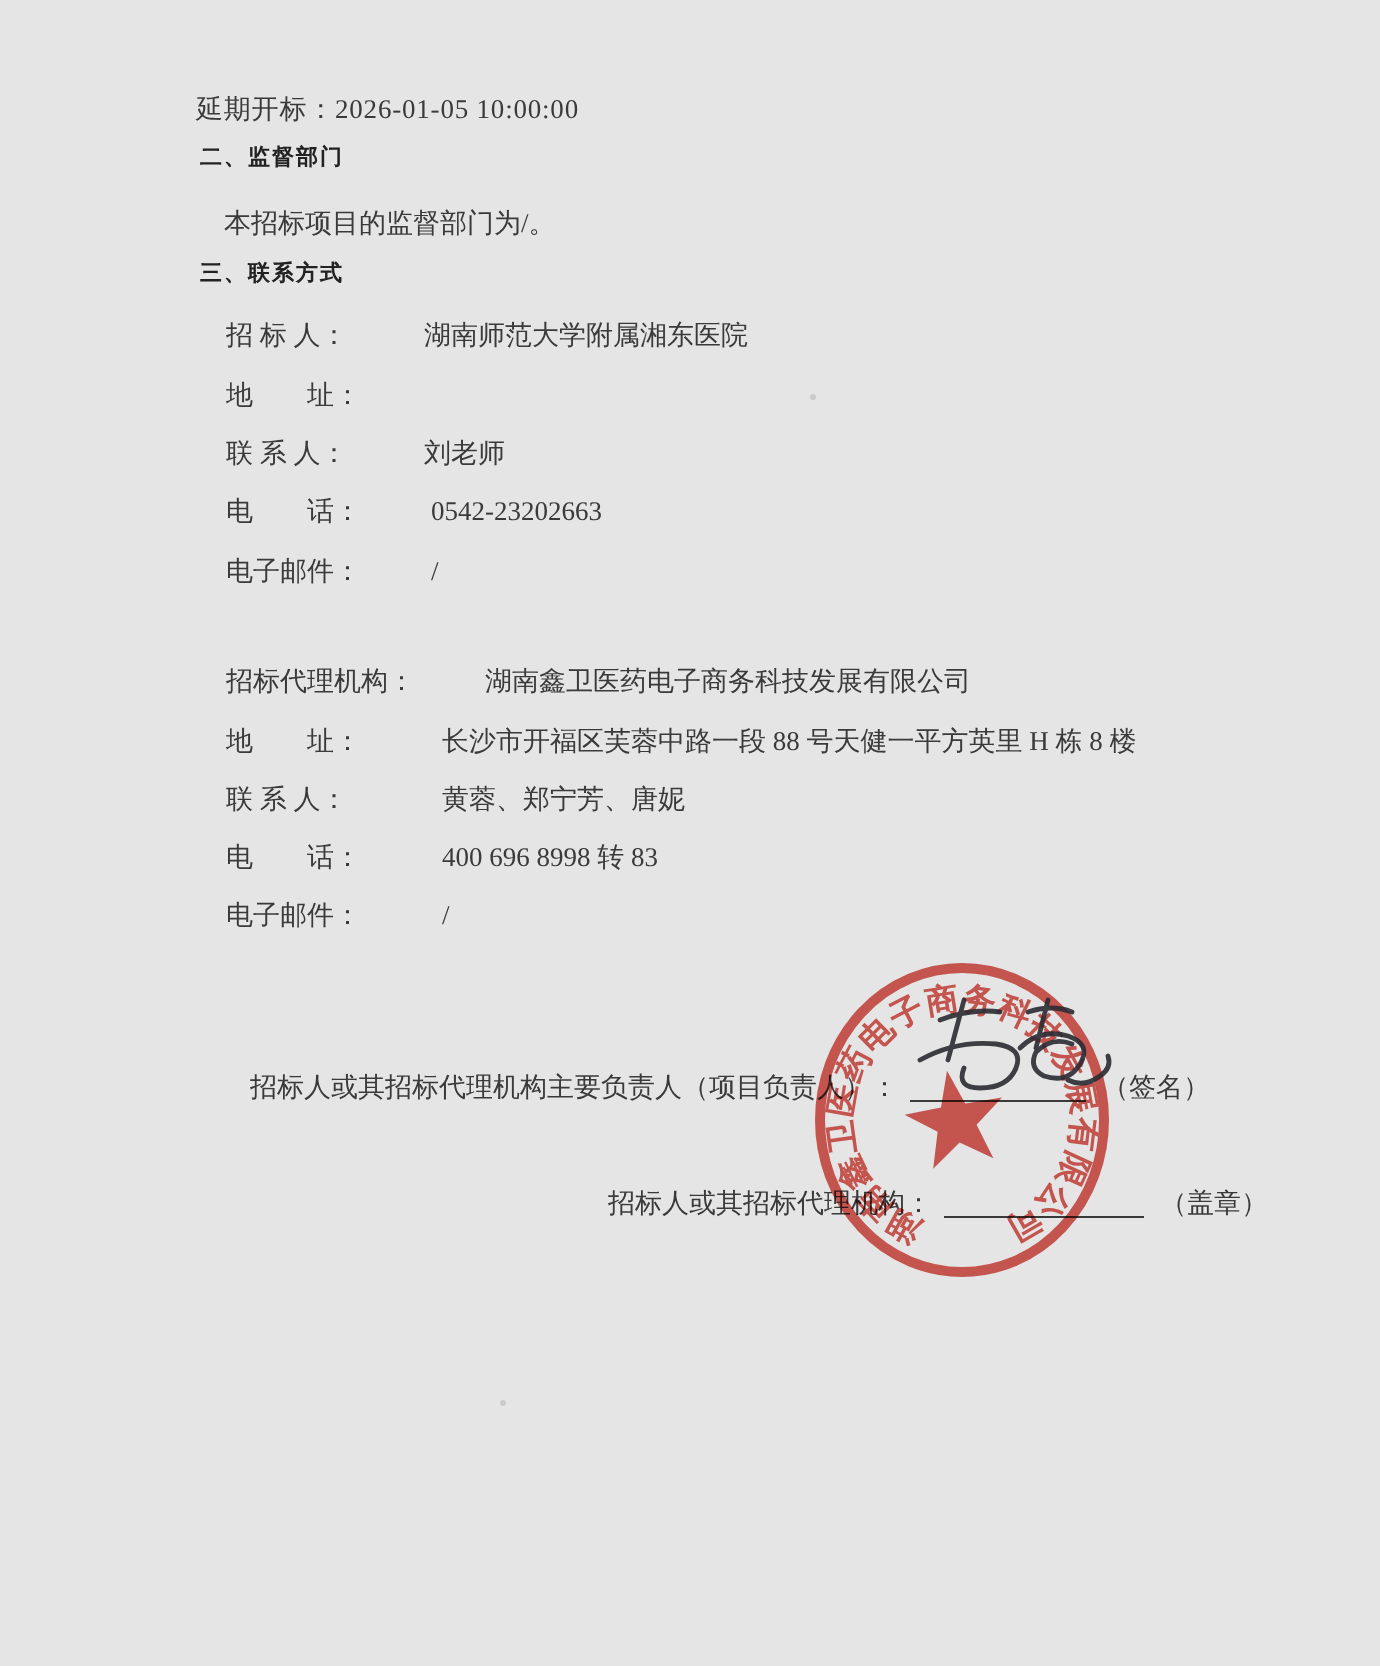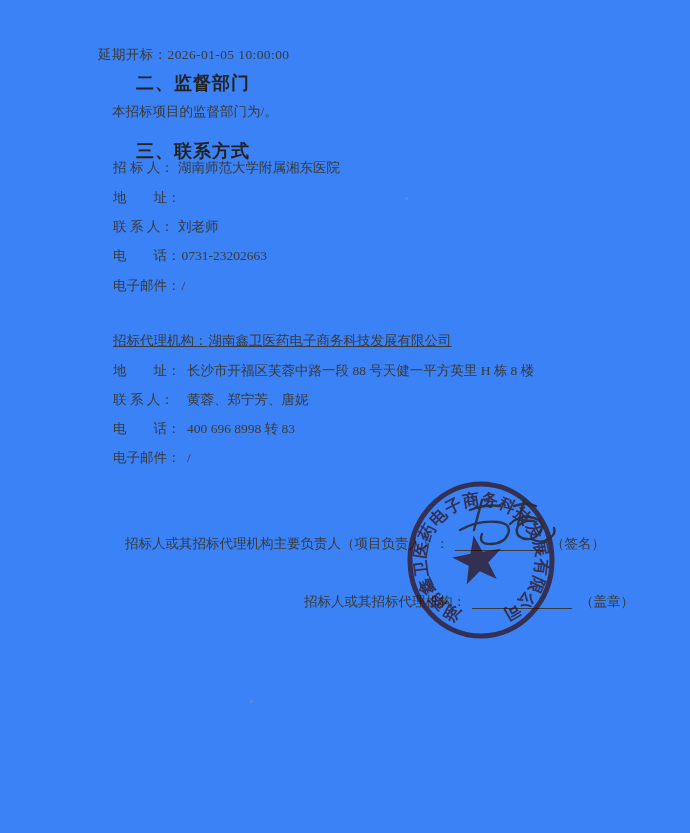--- a/index.html
+++ b/index.html
@@ -6,43 +6,42 @@
   body {
     width: 690px; height: 833px;
     background: #fbfbfa;
     font-family: "Liberation Serif", "DejaVu Serif", serif;
     color: #333333;
     overflow: hidden;
   }
   .page {
     position: relative;
     width: 690px; height: 833px;
-    background: #3b82f6;
+    background: #e5e5e5;
   }
   .abs { position: absolute; white-space: nowrap; }
   .date-line {
     left: 98px; top: 46px;
     font-size: 13.5px; letter-spacing: 0.4px; color: #3a3a3a;
   }
   .heading {
     left: 100px;
-    font-size: 18px; font-weight: 700; color: #222222;
+    font-size: 11px; font-weight: 700; color: #222222;
     letter-spacing: 1px;
-    margin-left: 36px;
   }
   .h2 { top: 71px; }
-  .h3 { top: 139px; }
+  .h3 { top: 129px; }
   .para {
     left: 112px; top: 103px;
     font-size: 13.5px; color: #3a3a3a;
   }
   .row {
     display: flex; align-items: baseline;
     font-size: 13.5px; color: #3a3a3a;
-    height: 16px; line-height: 16px;
+    height: 16px; line-height: 16px; gap: 34px;
   }
   .row .lbl { display: inline-block; }
   .b1 .lbl { min-width: 64px; }
   .b2 .lbl { min-width: 73px; }
   .row .val { display: inline-block; padding-left: 1px; }
   .sign-row {
     display: flex; align-items: flex-end;
     font-size: 13.5px; color: #3a3a3a;
     height: 17px; line-height: 17px;
   }
@@ -90,28 +89,28 @@
   </div>
   <div class="abs row b1" style="left:113px; top:190px;">
     <span class="lbl">地　　址：</span>
   </div>
   <div class="abs row b1" style="left:113px; top:219px;">
     <span class="lbl">联 系 人：</span>
     <span class="val">刘老师</span>
   </div>
   <div class="abs row b1" style="left:113px; top:248px;">
     <span class="lbl">电　　话：</span>
-    <span class="val">0731-23202663</span>
+    <span class="val">0542-23202663</span>
   </div>
   <div class="abs row b1" style="left:113px; top:278px;">
     <span class="lbl">电子邮件：</span>
     <span class="val">/</span>
   </div>
 
-  <div class="abs row b2" style="left:113px; top:333px;text-decoration:underline;">
+  <div class="abs row b2" style="left:113px; top:333px;">
     <span class="lbl">招标代理机构：</span>
     <span class="val">湖南鑫卫医药电子商务科技发展有限公司</span>
   </div>
   <div class="abs row b2" style="left:113px; top:363px;">
     <span class="lbl">地　　址：</span>
     <span class="val">长沙市开福区芙蓉中路一段 88 号天健一平方英里 H 栋 8 楼</span>
   </div>
   <div class="abs row b2" style="left:113px; top:392px;">
     <span class="lbl">联 系 人：</span>
     <span class="val">黄蓉、郑宁芳、唐妮</span>

